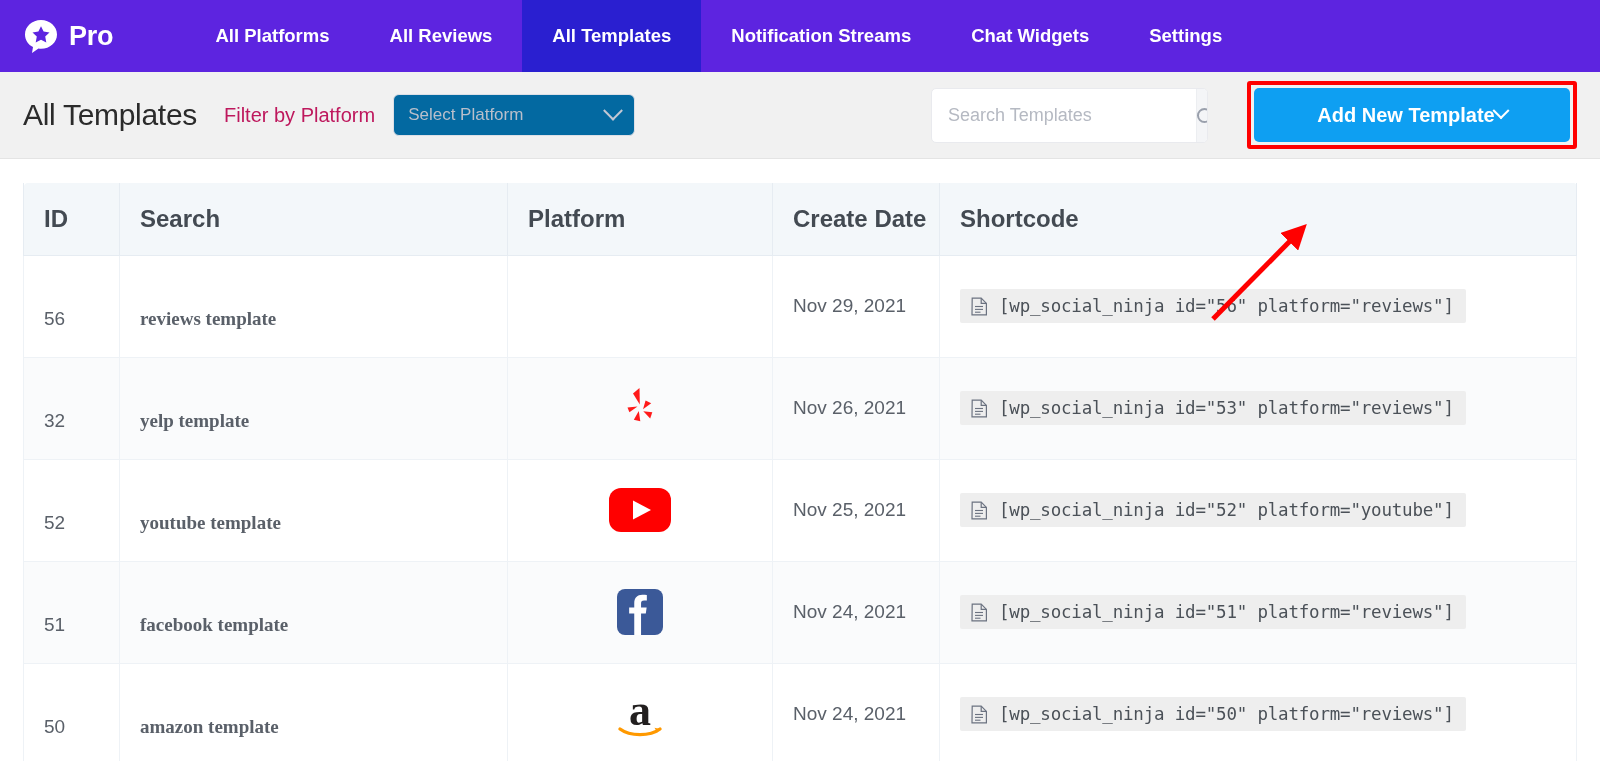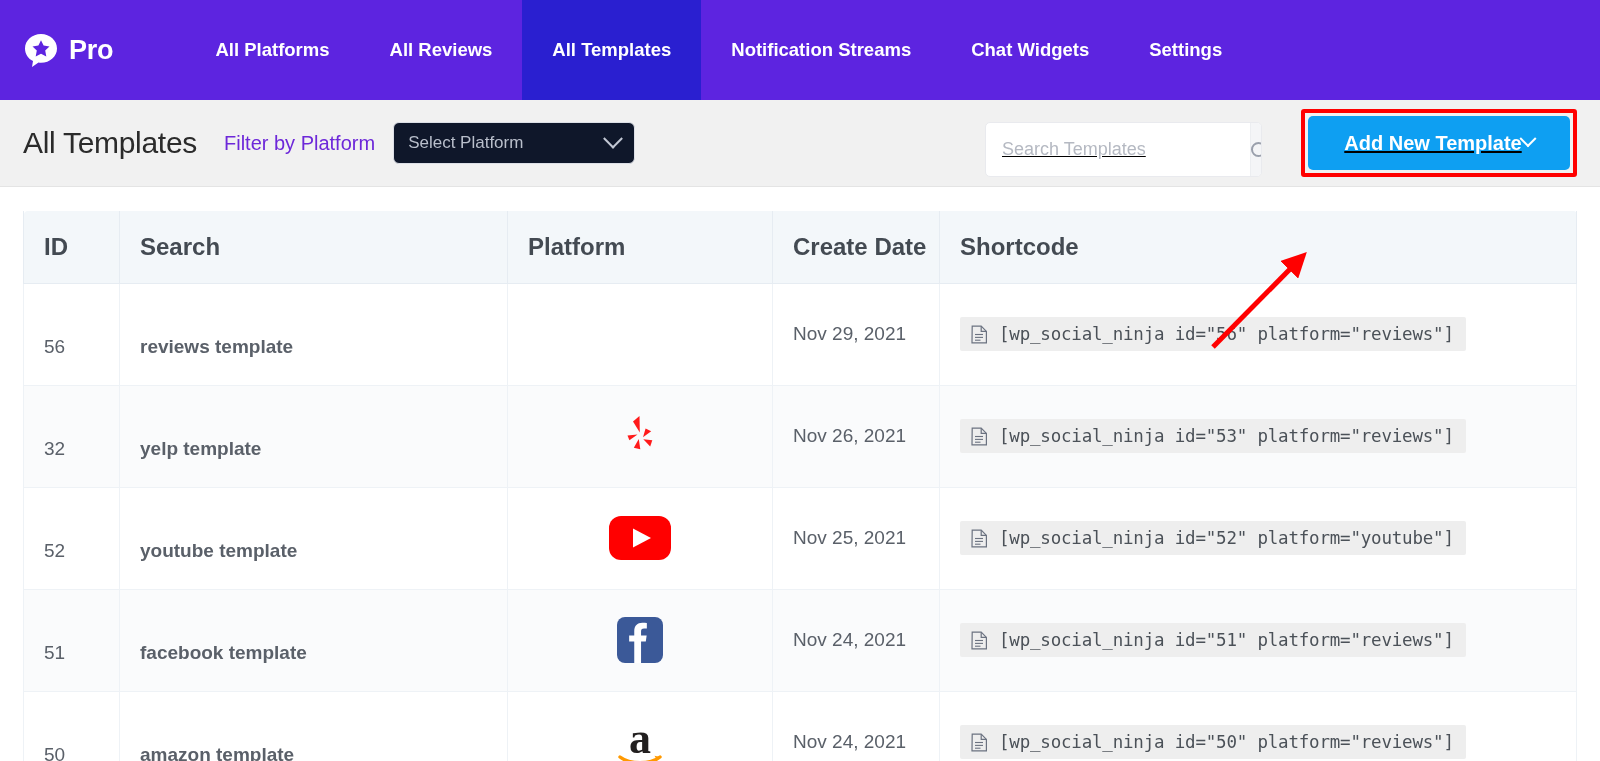--- a/index.html
+++ b/index.html
@@ -8,21 +8,21 @@
     margin: 0; padding: 0;
     width: 1600px; height: 761px;
     overflow: hidden;
     background: #ffffff;
     font-family: "Liberation Sans", sans-serif;
     -webkit-font-smoothing: antialiased;
   }
 
   
   .topnav {
-    height: 100px;
+    height: 72px;
     background: #5d24e0;
     display: flex;
     align-items: stretch;
     position: relative;
     z-index: 5;
   }
   .brand {
     display: flex;
     align-items: center;
     padding-left: 23px;
@@ -77,29 +77,29 @@
     font-size: 30px;
     color: #2b2b2b;
     font-weight: 400;
     letter-spacing: -0.3px;
     line-height: 1;
     white-space: nowrap;
   }
   .filter-label {
     margin-left: 27px;
     font-size: 20px;
-    color: #6d28d9;
+    color: #be185d;
     font-weight: 400;
     white-space: nowrap;
   }
   .platform-select {
     margin-left: 18px;
     width: 242px;
     height: 42px;
-    background: #0f172a;
+    background: #0369a1;
     border: 1px solid #dcdfe6;
     border-radius: 6px;
     display: flex;
     align-items: center;
     padding: 0 14px;
     cursor: pointer;
   }
   .platform-select .ps-value {
     flex: 1;
     font-size: 17px;
@@ -110,23 +110,22 @@
     width: 14px; height: 14px;
     border-right: 2px solid #c3c8d4;
     border-bottom: 2px solid #c3c8d4;
     transform: rotate(45deg) translate(-3px,-3px);
     flex: 0 0 auto;
   }
 
   .right-group {
     margin-left: auto;
     display: flex;
-    align-items: flex-end;
+    align-items: center;
     position: relative;
-    text-decoration: underline;
   }
   .search-wrap {
     width: 277px;
     height: 55px;
     background: #ffffff;
     border: 1px solid #e9eaee;
     border-radius: 5px;
     display: flex;
     align-items: center;
     overflow: hidden;
@@ -170,21 +169,21 @@
   }
 
   .addbtn-highlight {
     margin-left: 39px;
     border: 4px solid #ff0000;
     border-radius: 3px;
     padding: 3px;
     background: transparent;
   }
   .add-btn {
-    width: 262px;
+    width: 316px;
     height: 54px;
     background: #0e9ff2;
     border-radius: 5px;
     display: flex;
     align-items: center;
     justify-content: center;
     cursor: pointer;
     user-select: none;
   }
   .add-btn-label {
@@ -250,20 +249,21 @@
   table.tpl tbody tr.odd td { background: #fafbfc; }
   table.tpl tbody tr.even td { background: #ffffff; }
 
   .cell-id { font-size: 19px; color: #5f656e; padding-top: 26px !important; vertical-align: middle; }
   .cell-title {
     font-size: 19px;
     font-weight: 700;
     color: #4a5058;
     vertical-align: top;
     padding-top: 26px !important;
+    font-family: Liberation Serif, serif;
   }
   .cell-date { font-size: 19px; color: #5f656e; }
   .cell-platform { text-align: center; padding: 0 !important; }
   .platform-icon-wrap {
     display: flex;
     align-items: center;
     justify-content: center;
     height: 100%;
   }
 

